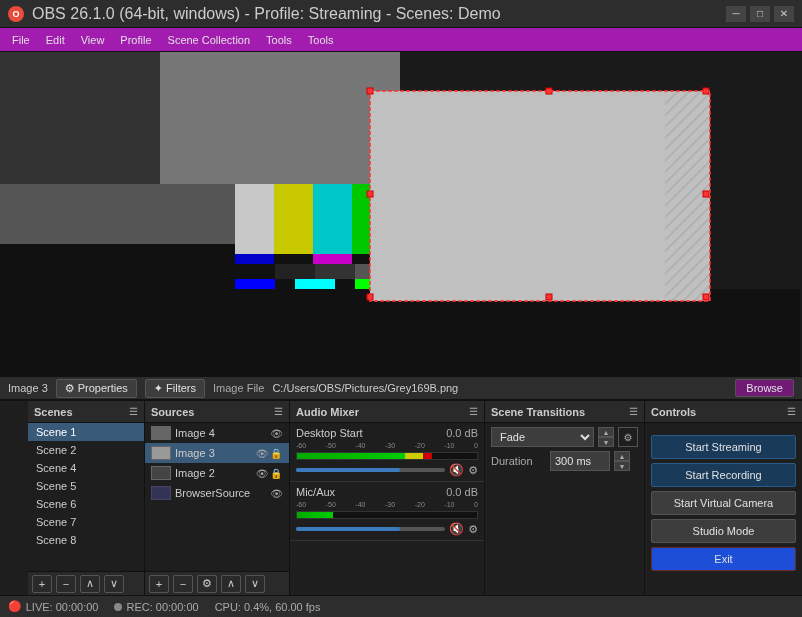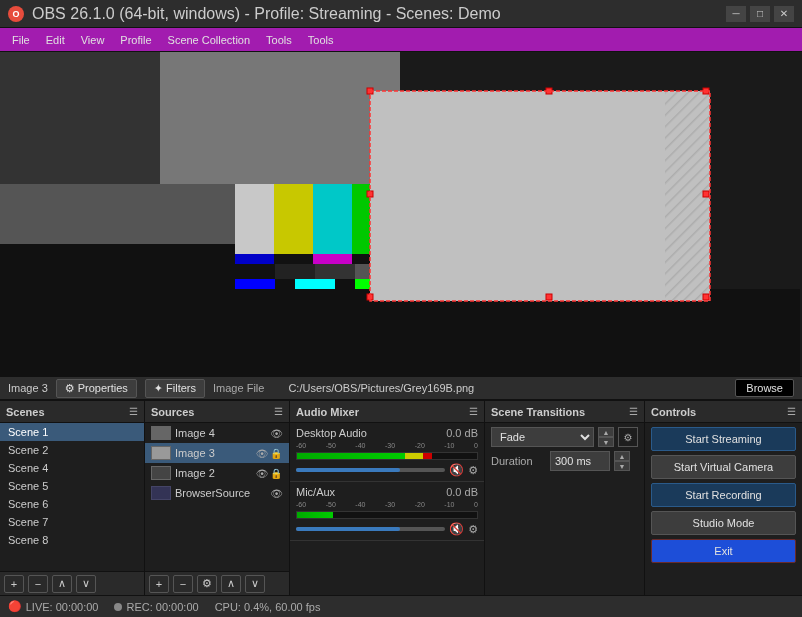--- a/index.html
+++ b/index.html
@@ -114,24 +114,23 @@
       display: flex;
       align-items: center;
       gap: 4px;
     }
     .image-file-label {
       color: #aaa;
     }
     .image-path {
       color: #ccc;
       flex: 1;
-      margin-left: 16px;
     }
     .browse-btn {
-      background: #000000;
+      background: #701a75;
       border: 1px solid #555;
       color: #e0e0e0;
       padding: 2px 10px;
       cursor: pointer;
       font-size: 11px;
       border-radius: 2px;
       margin-left: auto;
     }
 
     
@@ -169,20 +168,21 @@
       cursor: pointer;
       color: #aaa;
       font-size: 10px;
       background: none;
       border: none;
     }
 
     
     .scenes-panel {
       width: 145px;
+      padding-left: 28px;
     }
     .scenes-list {
       flex: 1;
       overflow-y: auto;
     }
     .scene-item {
       padding: 3px 8px;
       cursor: pointer;
       font-size: 11px;
       color: #ccc;
@@ -362,20 +362,21 @@
       color: #e0e0e0;
       font-size: 11px;
       padding: 1px 4px;
       height: 20px;
     }
 
     
     .controls-panel {
       flex: 1;
       border-right: none;
+      gap: 8px;
     }
     .controls-content {
       padding: 4px 6px;
       display: flex;
       flex-direction: column;
       gap: 4px;
     }
     .control-btn {
       background: #3d3d3d;
       border: 1px solid #555;
@@ -641,21 +642,21 @@
   </div>
 
   <div class="panel audio-panel">
     <div class="panel-header">
       <span class="panel-header-title">Audio Mixer</span>
       <button class="panel-icon-btn">☰</button>
     </div>
 
     <div class="audio-channel">
       <div class="audio-channel-header">
-        <span>Desktop Audio</span>
+        <span>Desktop Start</span>
         <span class="audio-db">0.0 dB</span>
       </div>
       <div class="meter-labels">
         <span>-60</span>
           <span>-50</span>
           <span>-40</span>
           <span>-30</span>
           <span>-20</span>
           <span>-10</span>
           <span>0</span>
@@ -739,22 +740,22 @@
     </div>
   </div>
 
   <div class="panel controls-panel">
     <div class="panel-header">
       <span class="panel-header-title">Controls</span>
       <button class="panel-icon-btn">☰</button>
     </div>
     <div class="controls-content">
       <button class="control-btn stream">Start Streaming</button>
+      <button class="control-btn record">Start Recording</button>
       <button class="control-btn">Start Virtual Camera</button>
-      <button class="control-btn record">Start Recording</button>
       <button class="control-btn">Studio Mode</button>
       <button class="control-btn exit">Exit</button>
     </div>
   </div>
 </div>
 
 <div class="status-bar">
   <div class="status-item">
     <span>🔴</span>
     <span>LIVE: 00:00:00</span>

